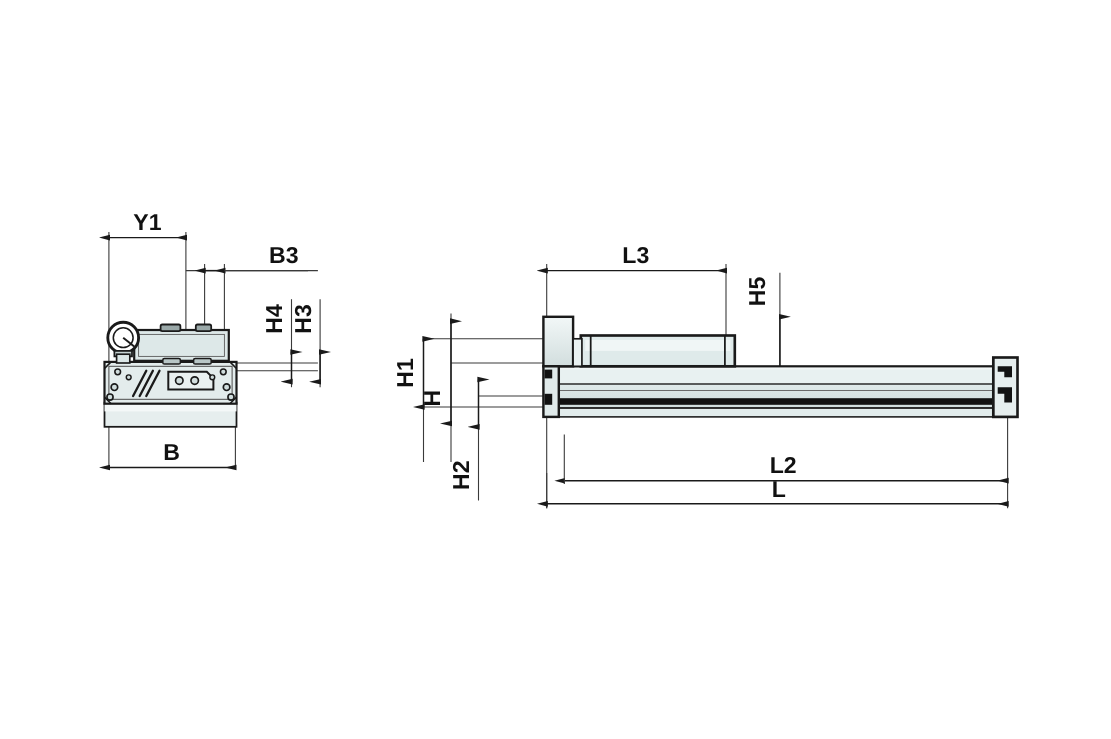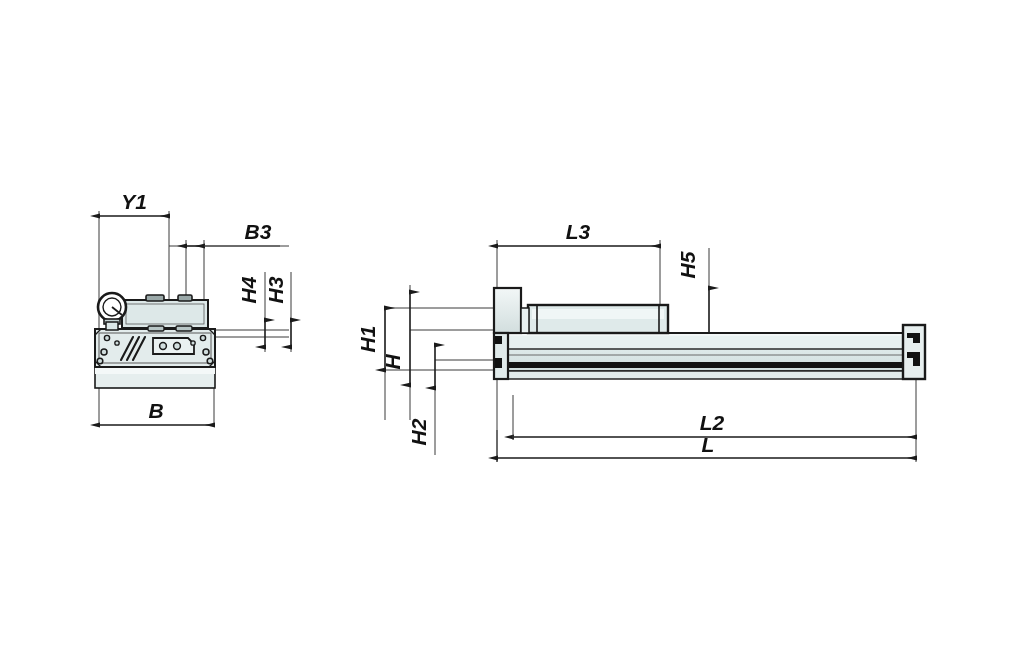--- a/index.html
+++ b/index.html
@@ -9,21 +9,20 @@
   }
   body {
     font-family: "Liberation Sans", sans-serif;
   }
   #sheet {
     position: relative;
     width: 1010px;
     height: 672px;
     background: #ffffff;
     overflow: hidden;
-    font-style: italic;
   }
   #sheet svg {
     display: block;
   }
   .dimtext {
     font-family: "Liberation Sans", sans-serif;
     font-weight: bold;
     font-size: 21px;
     fill: #111111;
   }

